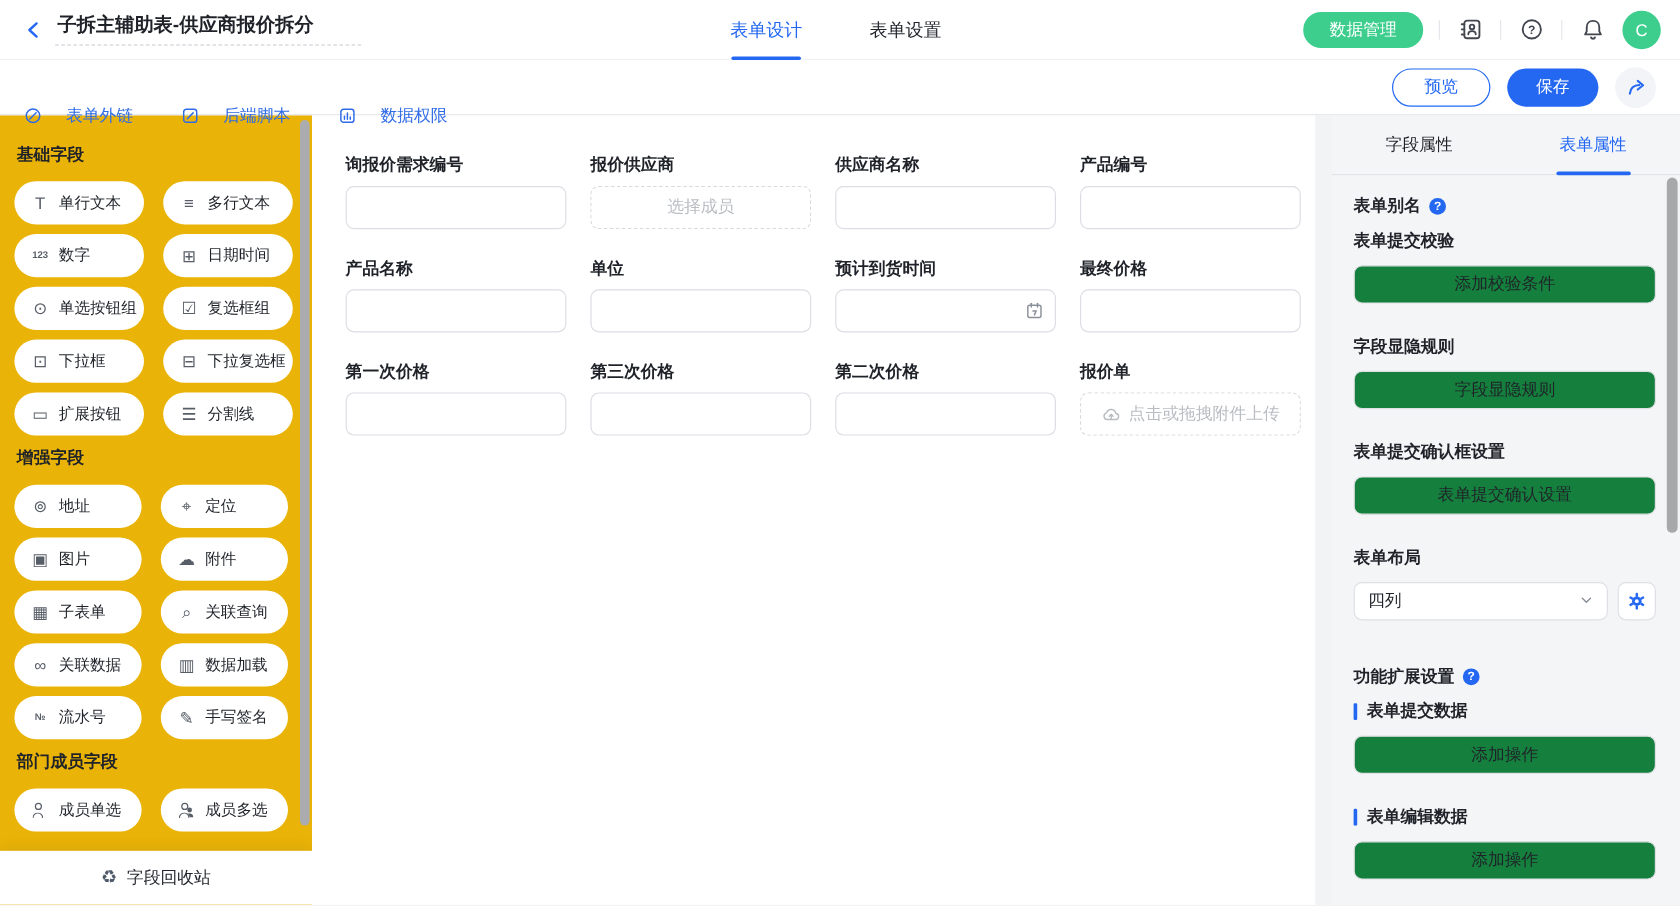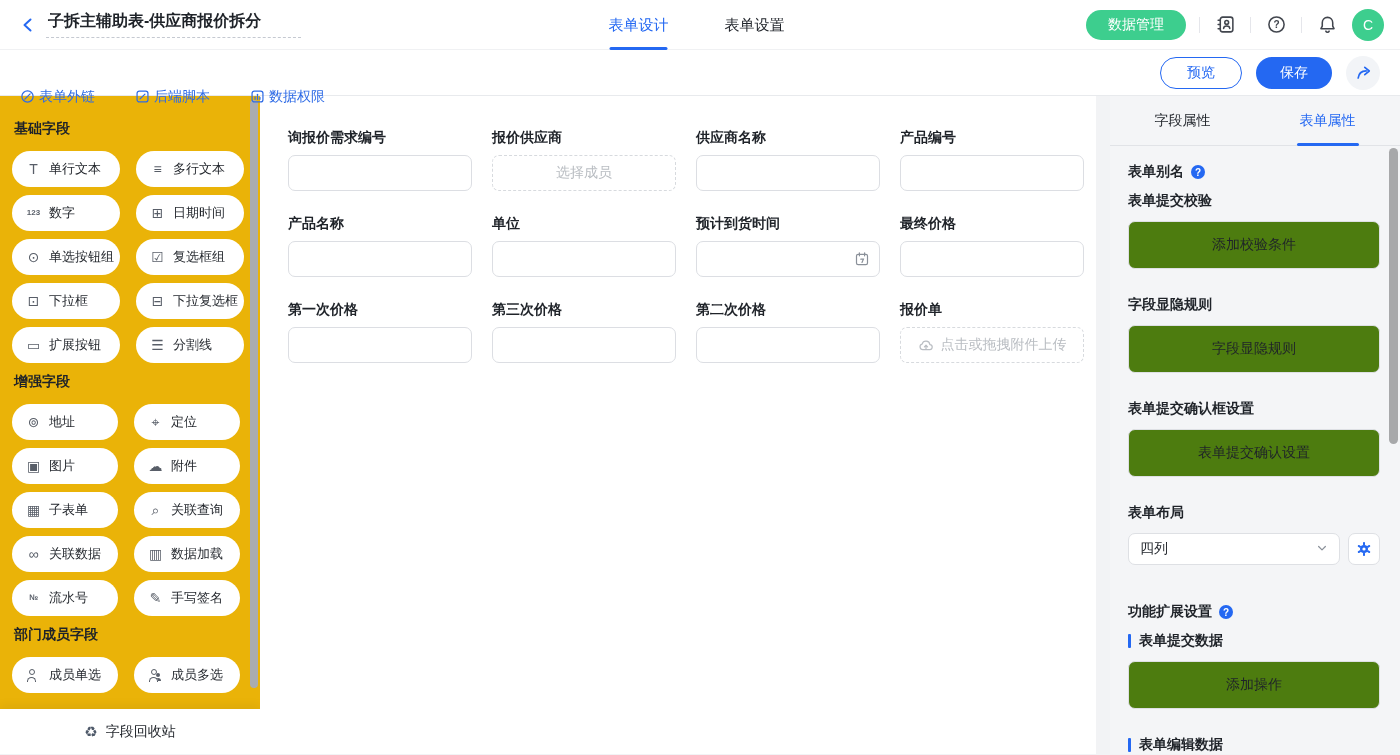--- a/index.html
+++ b/index.html
@@ -25,21 +25,21 @@
     border:none; border-radius:16px; display:flex; align-items:center; cursor:pointer; }
   .v-divider { width:1px; height:16px; background:#e5e6eb; }
   .icon-btn { width:24px; height:24px; display:flex; align-items:center; justify-content:center;
     color:#42464e; cursor:pointer; }
   .avatar { width:32px; height:32px; border-radius:50%; background:#3dce8e; color:#fff;
     font-size:14px; display:flex; align-items:center; justify-content:center; cursor:pointer; }
 
   
   .toolbar { height:46px; background:#fff; display:flex; align-items:center; padding:0 20px;
     border-bottom:1px solid #e8eaed; position:relative; z-index:4; }
-  .tool-link { display:flex; align-items:center; gap:4px; color:#2e6be6; font-size:14px;
+  .tool-link { display:flex; align-items:center; gap:20px; color:#2e6be6; font-size:14px;
     margin-right:40px; cursor:pointer;margin-top:48px; }
   .toolbar-right { margin-left:auto; display:flex; align-items:center; gap:14px; }
   .btn-outline { height:32px; padding:0 26px; background:#fff; border:1px solid #2468f2;
     color:#2468f2; font-size:14px; border-radius:16px; display:flex; align-items:center; cursor:pointer; }
   .btn-primary { height:32px; padding:0 24px; background:#2468f2; border:none; color:#fff;
     font-size:14px; border-radius:16px; display:flex; align-items:center; cursor:pointer; }
   .btn-circle { width:34px; height:34px; border-radius:50%; background:#f2f4f7; border:none;
     color:#2468f2; display:flex; align-items:center; justify-content:center; cursor:pointer; }
 
   
@@ -85,21 +85,21 @@
   .ptab.active { color:#2468f2; font-weight:500; }
   .ptab.active::after { content:""; position:absolute; left:50%; transform:translateX(-50%);
     bottom:-1px; width:62px; height:3px; background:#2468f2; border-radius:2px; }
   .panel-body { padding:17px 20px 0 18px; }
   .plabel { display:flex; align-items:center; gap:7px; font-size:14px; font-weight:700;
     color:#1f2329; margin-bottom:11px; }
   .q-badge { width:14px; height:14px; border-radius:50%; background:#2468f2; color:#fff;
     font-size:10px; font-weight:700; display:flex; align-items:center; justify-content:center; cursor:pointer; }
   .pinput { height:30px; background:#fff; border:1px solid #dee0e4; border-radius:7px;
     display:flex; align-items:center; padding:0 11px; font-size:14px; color:#1f2329; margin-bottom:25px; }
-  .pbtn { height:48px; background:#4d7c0f; border:1px solid #dee0e4; border-radius:7px;
+  .pbtn { height:32px; background:#15803d; border:1px solid #dee0e4; border-radius:7px;
     display:flex; align-items:center; justify-content:center; font-size:14px; color:#1f2329;
     margin-bottom:27px; cursor:pointer; }
   .layout-row { display:flex; gap:8px; margin-bottom:38px; }
   .pselect { flex:1; height:32px; background:#fff; border:1px solid #dee0e4; border-radius:7px;
     display:flex; align-items:center; justify-content:space-between; padding:0 11px;
     font-size:14px; color:#1f2329; cursor:pointer; }
   .pselect .chev { color:#8a9099; }
   .gear-btn { width:32px; height:32px; background:#fff; border:1px solid #dee0e4; border-radius:7px;
     display:flex; align-items:center; justify-content:center; cursor:pointer; }
   .sub-title { display:flex; align-items:center; gap:8px; font-size:14px; font-weight:700;

